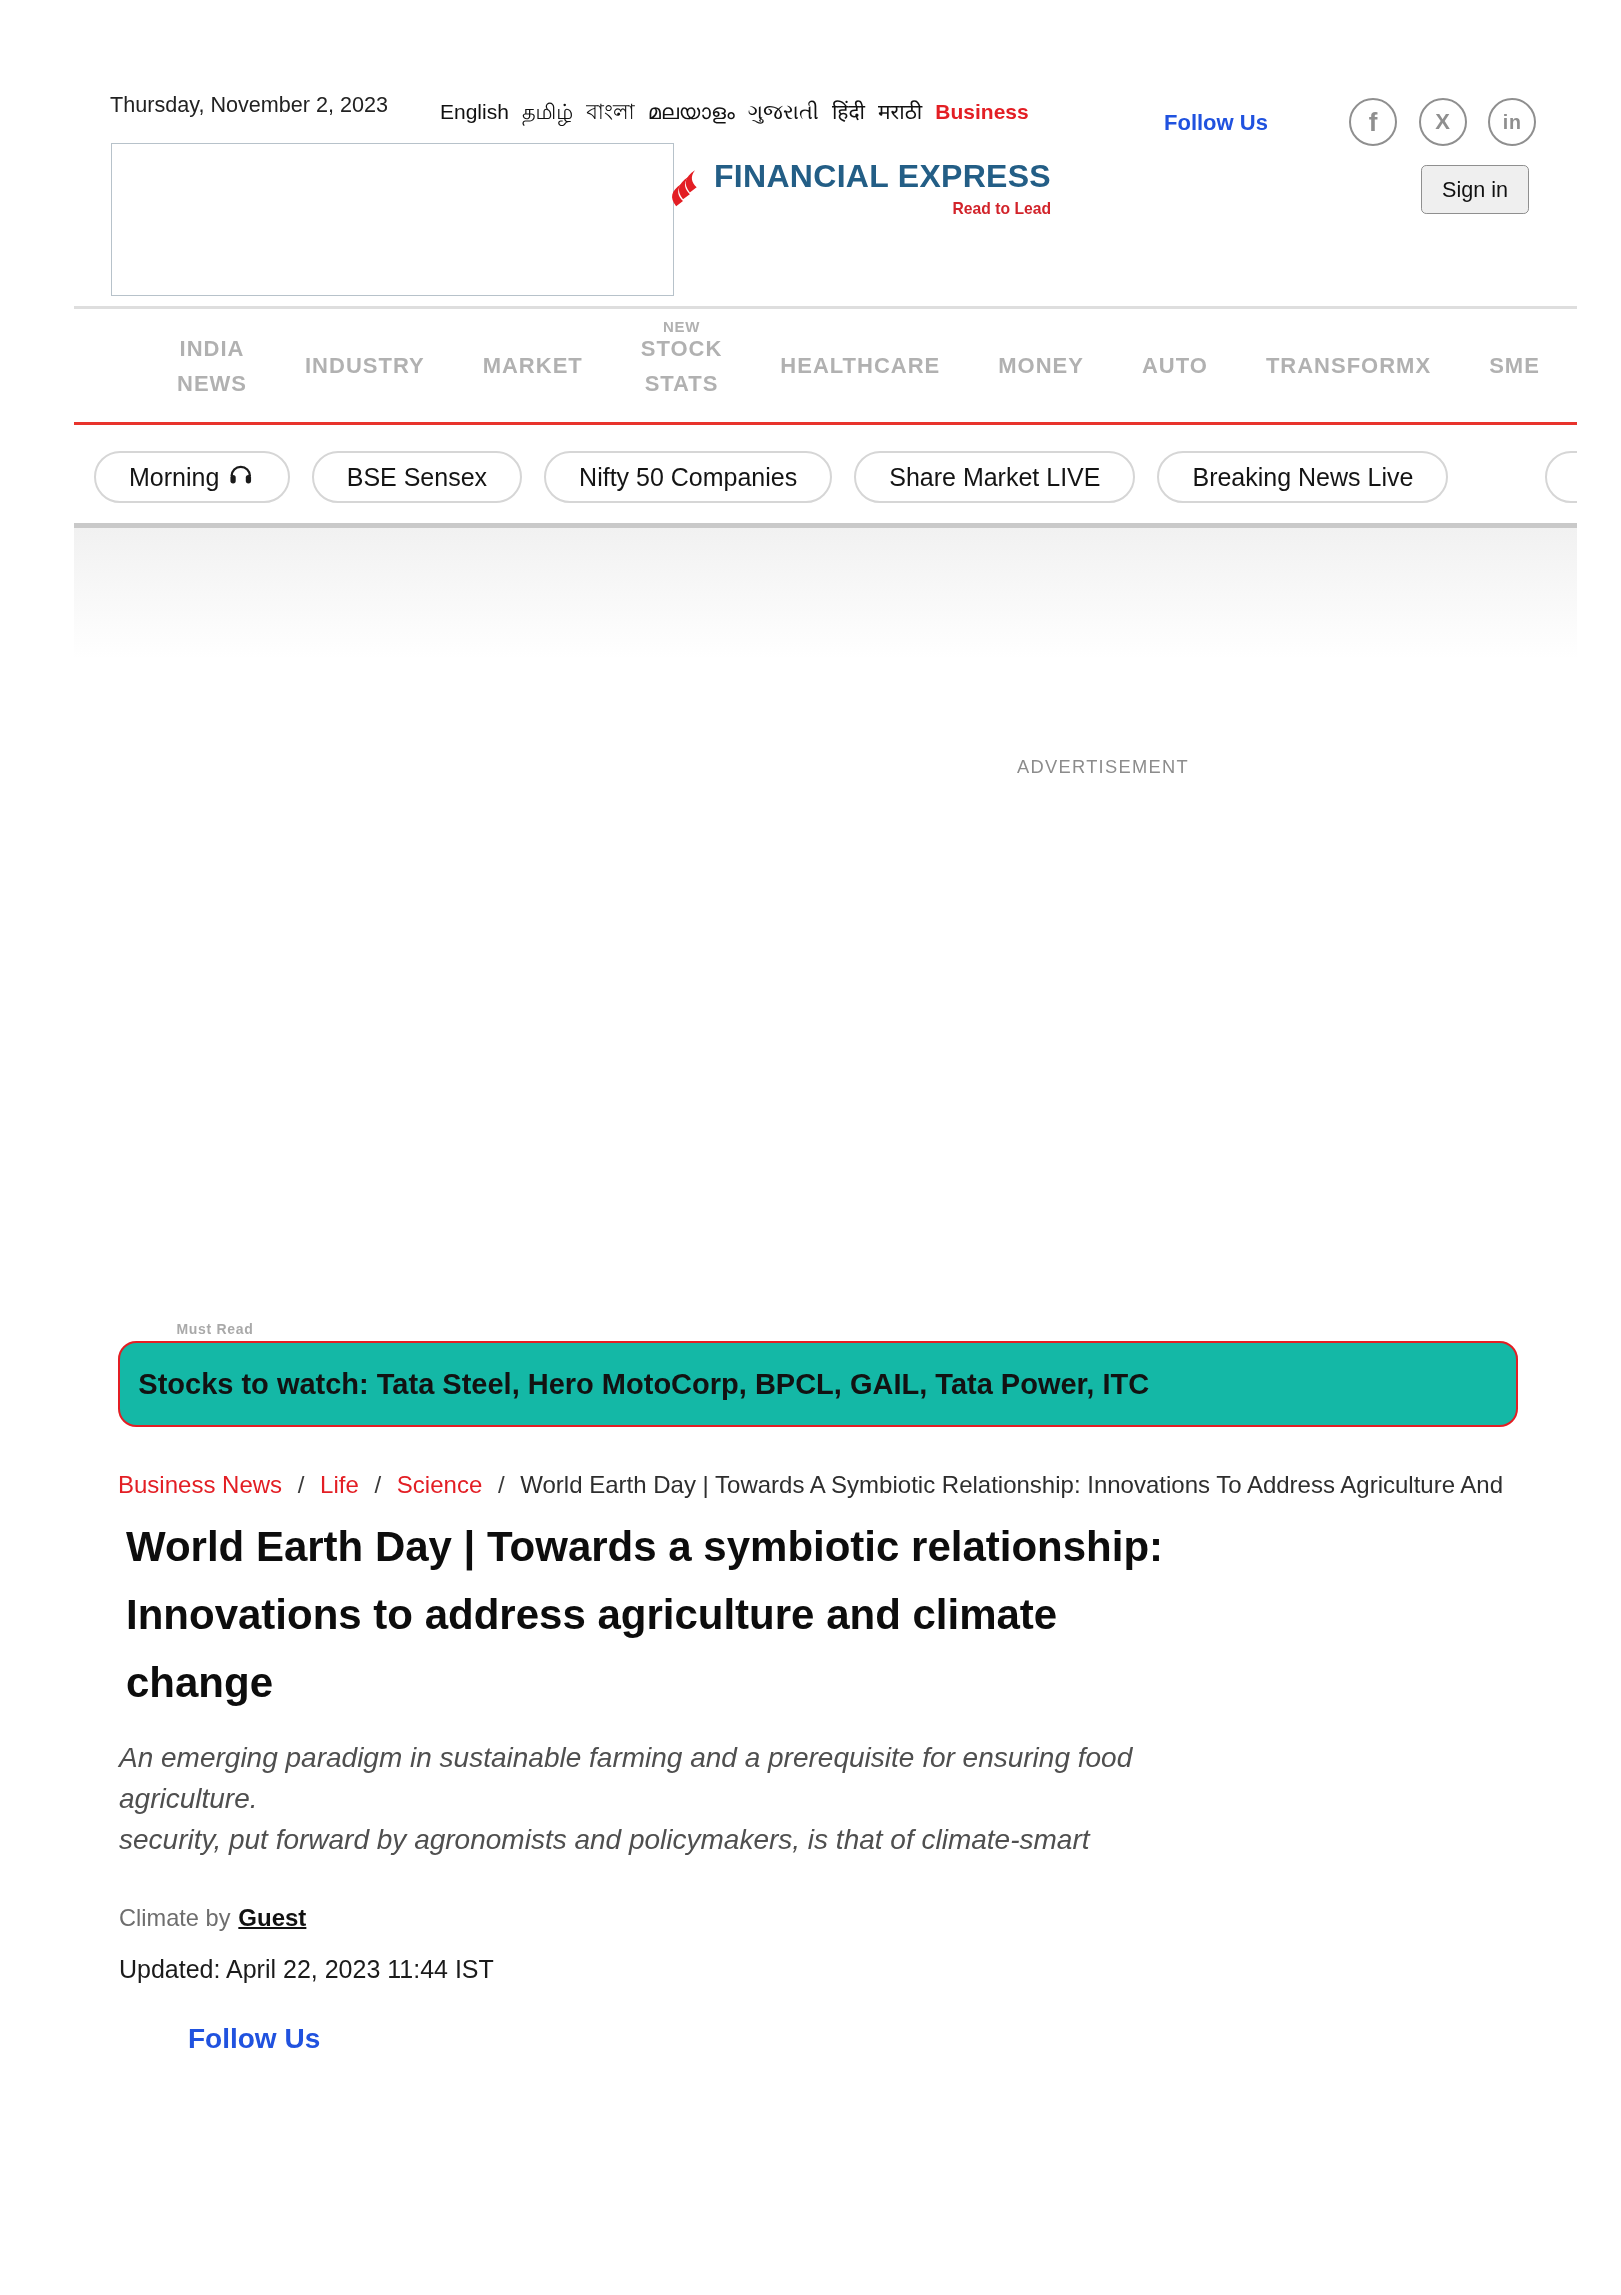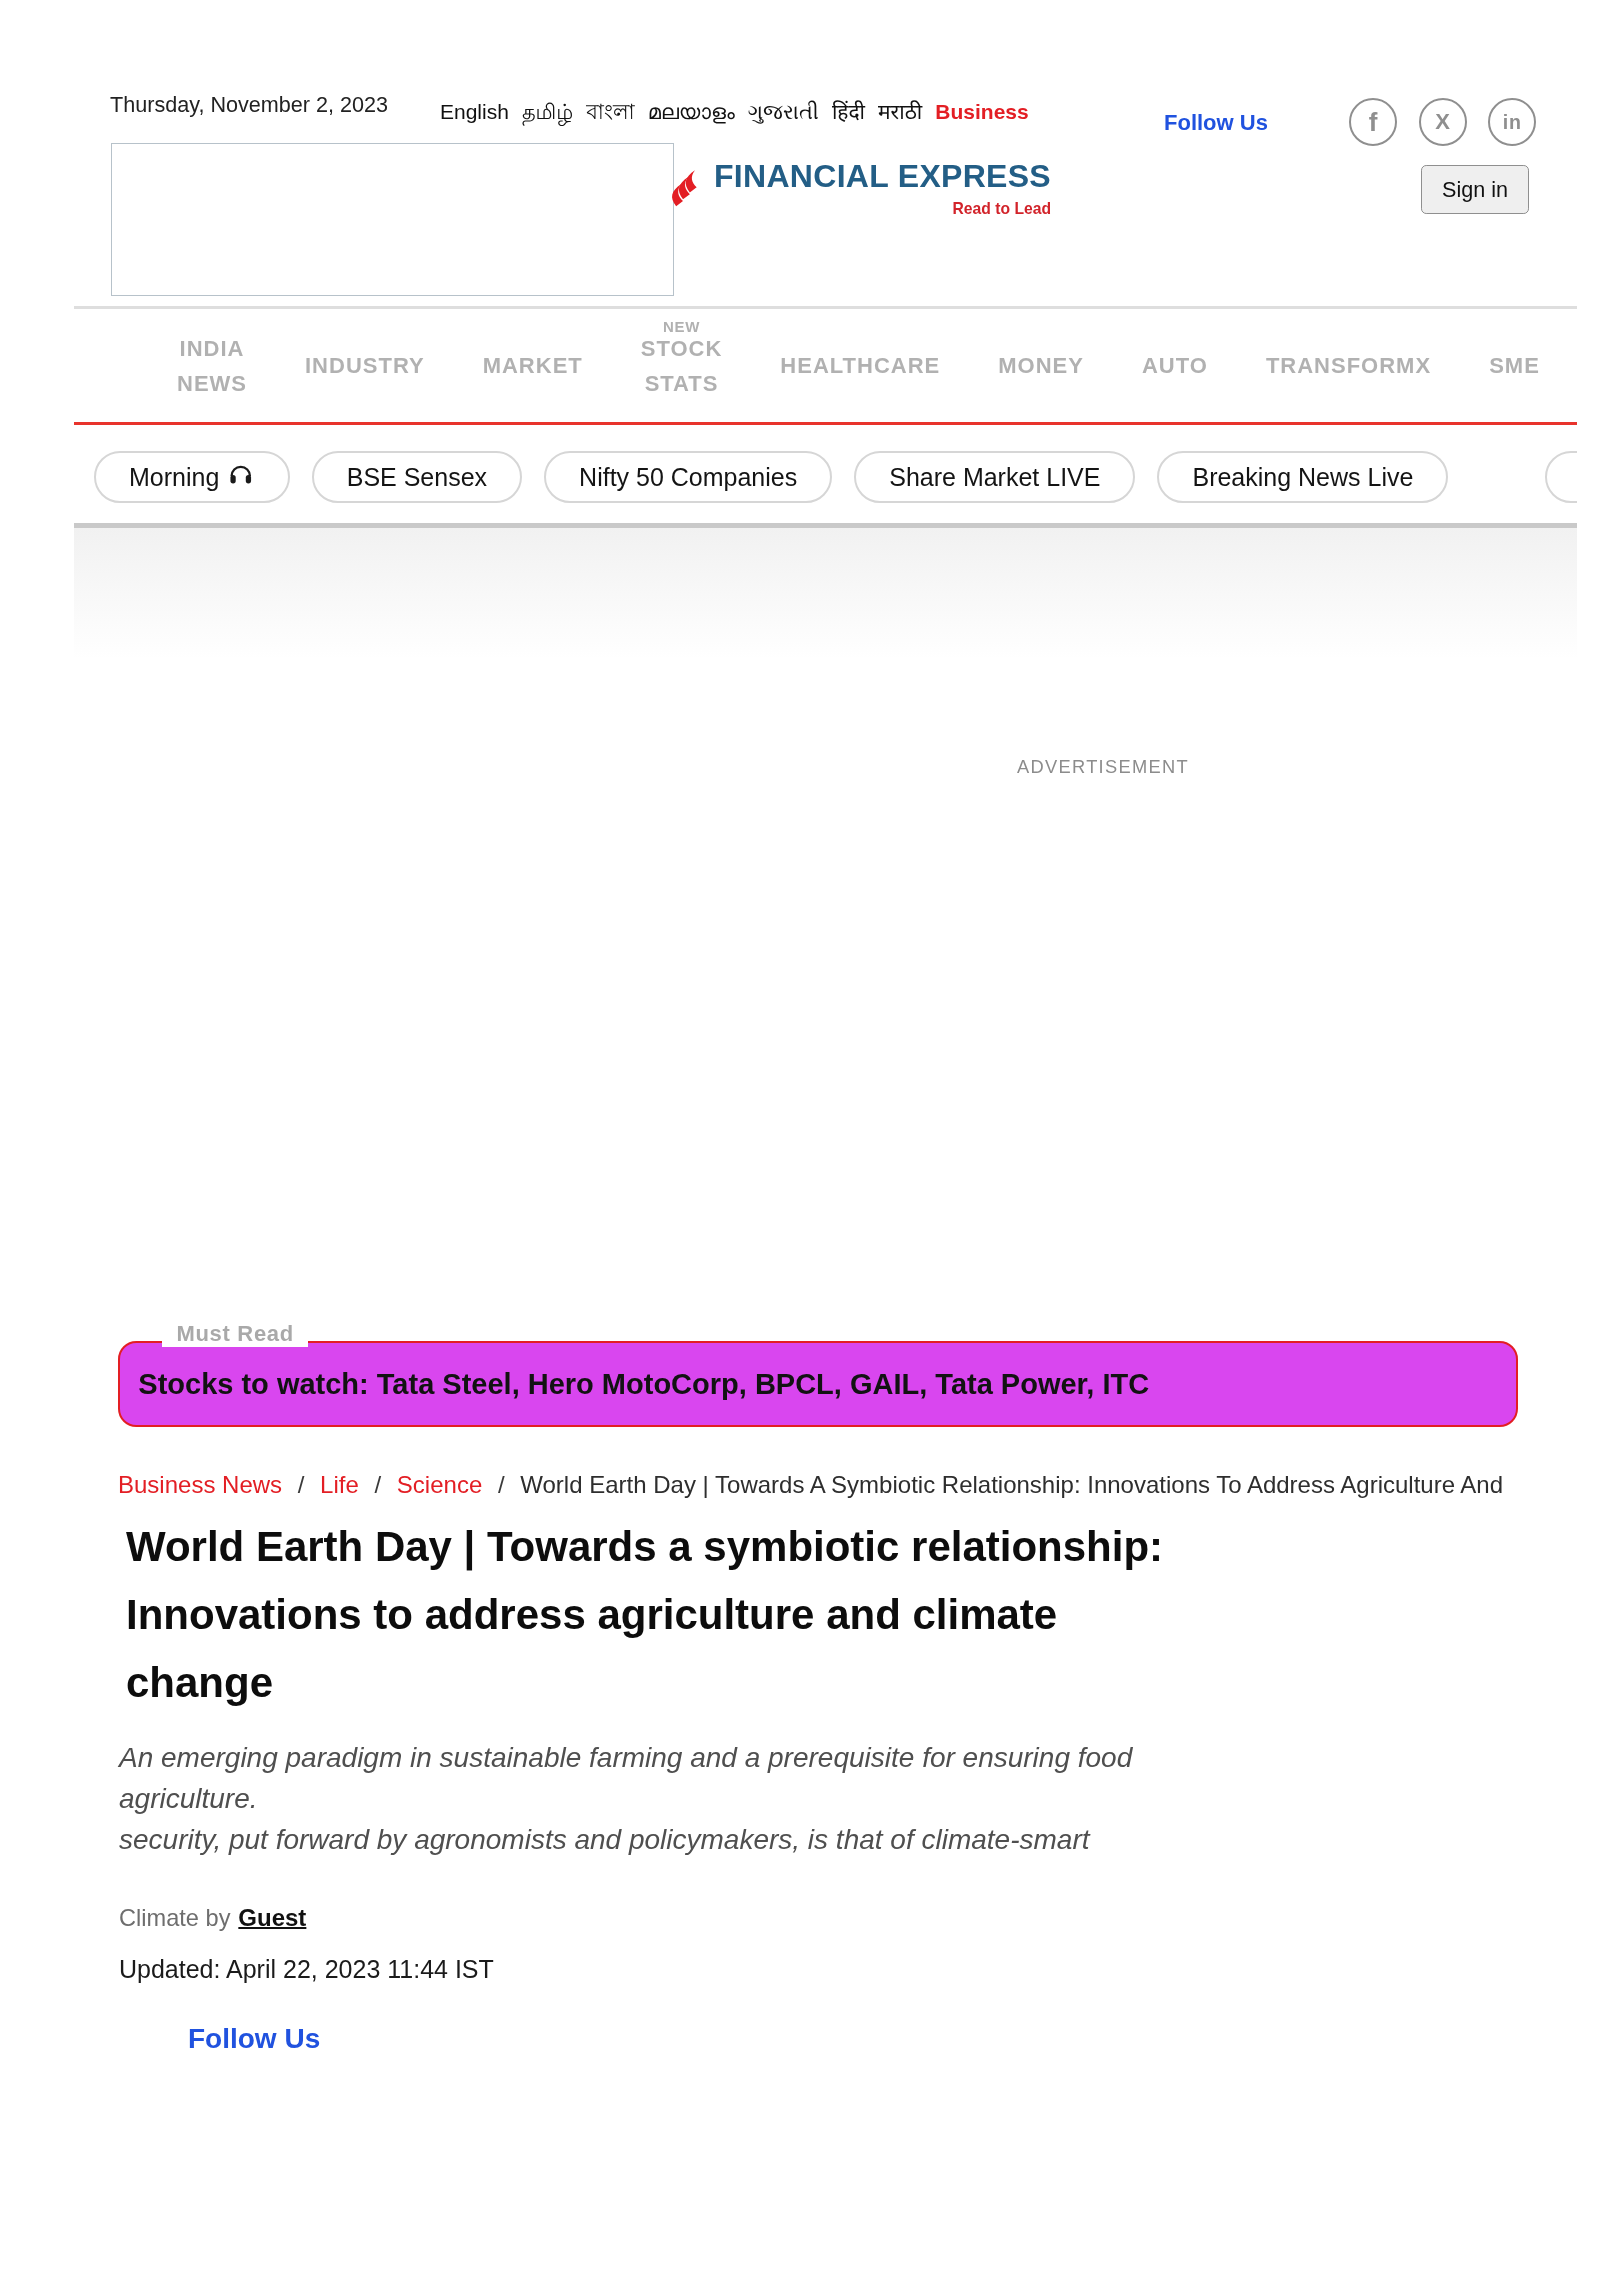--- a/index.html
+++ b/index.html
@@ -46,24 +46,24 @@
     display:flex;align-items:center;gap:7.9px;padding:0 33px;font-size:25px;color:#141414;white-space:nowrap;cursor:pointer;}
   .pill-partial{position:absolute;left:1471px;top:0;width:144px;height:52px;box-sizing:border-box;
     border:2px solid #d6d6d6;border-radius:28px;background:#fff;}
 
   
   .divider{left:74px;top:523px;width:1503px;height:4.6px;background:#c9c9c9;}
   .ad-gradient{left:74px;top:528px;width:1503px;height:131px;background:linear-gradient(#f1f1f1,#ffffff);}
   .ad-label{left:1017px;top:756px;font-size:18.3px;letter-spacing:1.3px;color:#8c8c8c;}
 
   
-  .mustread-label{left:162px;top:1321px;font-size:22px;font-weight:600;color:#a9a9a9;letter-spacing:0.7px;
+  .mustread-label{left:162px;top:1321px;font-size:14px;font-weight:600;color:#a9a9a9;letter-spacing:0.7px;
     background:#fff;padding:0 14.4px;z-index:2;}
   .mustread-box{left:118px;top:1341px;width:1400px;height:86px;box-sizing:border-box;
-    border:2.6px solid #e31e24;border-radius:18.3px;display:flex;align-items:center;padding-left:18.3px;z-index:1;background:#d946ef;}
+    border:2.6px solid #e31e24;border-radius:18.3px;display:flex;align-items:center;padding-left:18.3px;z-index:1;background:#14b8a6;}
   .mustread-headline{font-size:29px;font-weight:700;color:#121212;white-space:nowrap;cursor:pointer;}
 
   
   .breadcrumb{left:118px;top:1471px;width:1392px;font-size:24px;white-space:nowrap;overflow:hidden;display:flex;align-items:flex-start;}
   .crumb{color:#e31e24;cursor:pointer;}
   .crumb-sep{color:#3a3a3a;margin:0 15.7px;}
   .crumb-current{color:#2e2e2e;}
 
   
   .title{left:118px;top:1505px;width:1465px;font-size:42px;font-weight:700;color:#0d0d0d;line-height:68px;}

